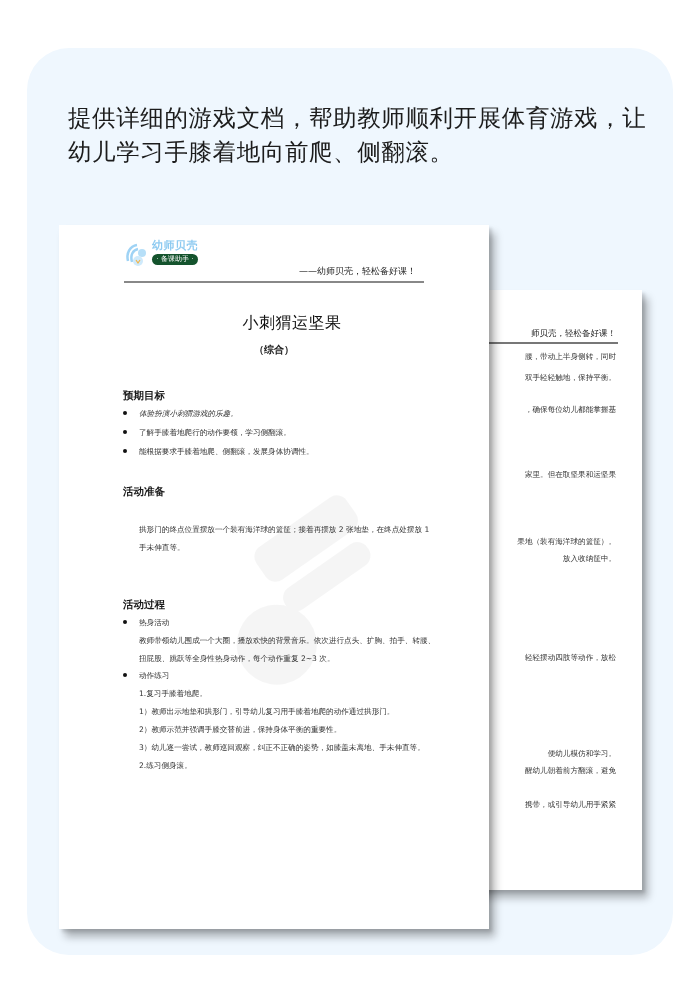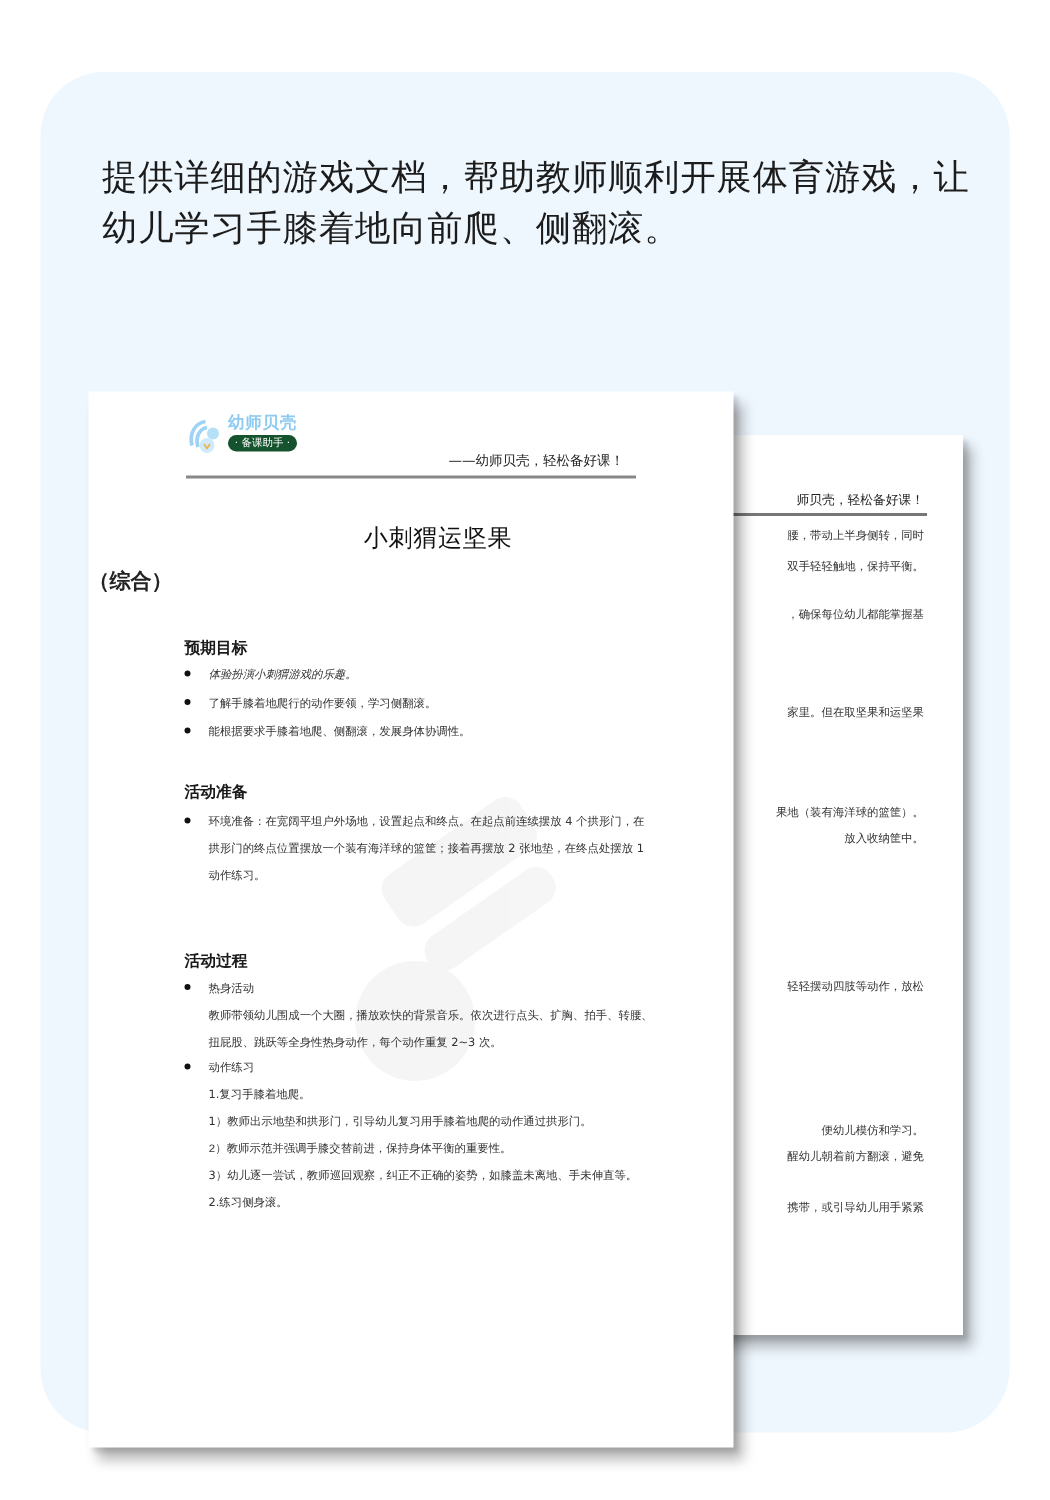--- a/index.html
+++ b/index.html
@@ -15,21 +15,21 @@
     font-size: 23.5px; line-height: 34px; color: #1c1c1c; letter-spacing: 0.6px;
     font-family: "DejaVu Sans", sans-serif;
   }
 
   .page {
     position: absolute; background: #ffffff;
     box-shadow: 6px 8px 8px rgba(0,0,0,0.28), 3px 3px 3px rgba(0,0,0,0.12);
     overflow: hidden;
   }
   .page-back { left: 218px; top: 290px; width: 424px; height: 600px; }
-  .page-front { left: 59px; top: 225px; width: 430px; height: 704px; margin-top: 36px; }
+  .page-front { left: 59px; top: 225px; width: 430px; height: 704px; }
 
   
   .back-line {
     position: absolute; left: 0; width: 410px; text-align: right;
     font-size: 7.6px; color: #333; white-space: nowrap; padding-right: 12px;
   }
   .back-tagline { font-size: 8.5px; color: #222; }
   .back-rule { position: absolute; left: 0; top: 52px; width: 400px; height: 1.5px; background: #777; }
 
   
@@ -48,22 +48,22 @@
     position: absolute; right: 73px; top: 40px; font-size: 9px; color: #222;
     white-space: nowrap;
   }
   .head-rule { position: absolute; left: 65px; top: 56px; width: 300px; height: 2px; background: #888; }
 
   .doc-title {
     position: absolute; left: 0; top: 88px; width: 100%; text-align: center;
     font-size: 16px; color: #111; letter-spacing: 0.5px; padding-left: 36px;
   }
   .doc-subtitle {
-    position: absolute; left: 0; top: 118px; width: 100%; text-align: left;
-    font-size: 14px; color: #222; font-weight: bold;
+    position: absolute; left: 0; top: 118px; width: 100%; text-align: center;
+    font-size: 10px; color: #222; font-weight: bold;
   }
 
   .section-title {
     position: absolute; left: 64px; font-size: 10.5px; font-weight: bold; color: #1a1a1a;
   }
   .bullet-item {
     position: absolute; left: 64px; font-size: 7.6px; color: #333; white-space: nowrap;
   }
   .bullet-dot {
     display: inline-block; width: 4px; height: 4px; background: #111; border-radius: 50%;
@@ -133,33 +133,30 @@
     <span class="bullet-dot"></span><span>体验扮演小刺猬游戏的乐趣。</span>
   </div>
   <div class="bullet-item" style="top:203px;">
     <span class="bullet-dot"></span><span>了解手膝着地爬行的动作要领，学习侧翻滚。</span>
   </div>
   <div class="bullet-item" style="top:222px;">
     <span class="bullet-dot"></span><span>能根据要求手膝着地爬、侧翻滚，发展身体协调性。</span>
   </div>
 
   <div class="section-title" style="top:260px;">活动准备</div>
-  <div class="bullet-item" style="top:282px;">
-    <span class="bullet-dot"></span><span>环境准备：在宽阔平坦户外场地，设置起点和终点。在起点前连续摆放 4 个拱形门，在</span>
-  </div>
   <div class="body-line" style="top:300px;">拱形门的终点位置摆放一个装有海洋球的篮筐；接着再摆放 2 张地垫，在终点处摆放 1</div>
-  <div class="body-line" style="top:318px;">动作练习。</div>
+  <div class="body-line" style="top:318px;">手未伸直等。</div>
 
   <div class="section-title" style="top:373px;">活动过程</div>
   <div class="bullet-item" style="top:393px;">
     <span class="bullet-dot"></span><span>热身活动</span>
   </div>
   <div class="body-line" style="top:411px;">教师带领幼儿围成一个大圈，播放欢快的背景音乐。依次进行点头、扩胸、拍手、转腰、</div>
   <div class="body-line" style="top:429px;">扭屁股、跳跃等全身性热身动作，每个动作重复 2~3 次。</div>
   <div class="bullet-item" style="top:446px;">
     <span class="bullet-dot"></span><span>动作练习</span>
   </div>
   <div class="body-line" style="top:464px;">1.复习手膝着地爬。</div>
   <div class="body-line" style="top:482px;">1）教师出示地垫和拱形门，引导幼儿复习用手膝着地爬的动作通过拱形门。</div>
-  <div class="body-line" style="top:500px;font-family:Liberation Mono, monospace;">2）教师示范并强调手膝交替前进，保持身体平衡的重要性。</div>
+  <div class="body-line" style="top:500px;">2）教师示范并强调手膝交替前进，保持身体平衡的重要性。</div>
   <div class="body-line" style="top:518px;text-align:right;">3）幼儿逐一尝试，教师巡回观察，纠正不正确的姿势，如膝盖未离地、手未伸直等。</div>
   <div class="body-line" style="top:536px;">2.练习侧身滚。</div>
 </div>
 
 </body></html>

